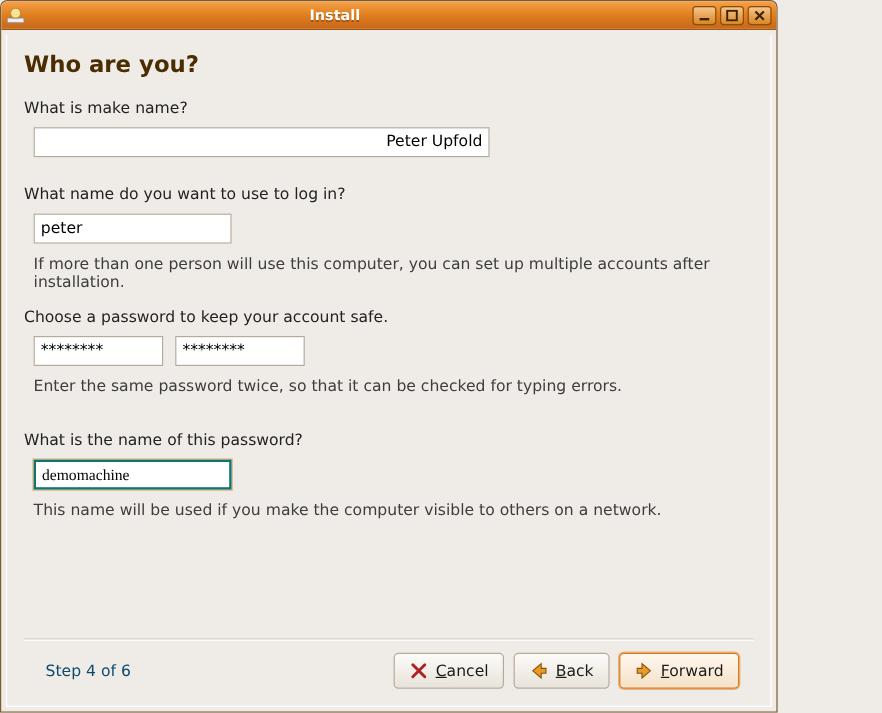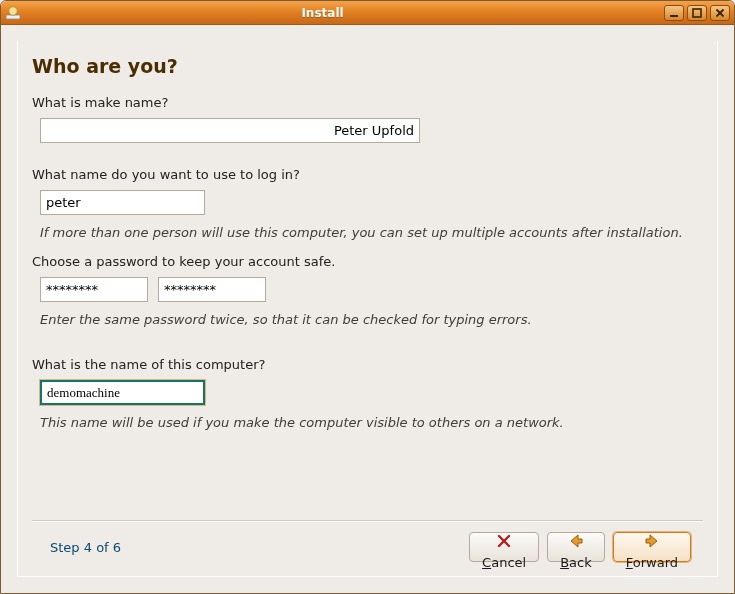--- a/index.html
+++ b/index.html
@@ -8,21 +8,21 @@
     padding: 0;
     font-family: "DejaVu Sans", "Bitstream Vera Sans", Verdana, sans-serif;
     font-size: 13px;
     color: #1a1a1a;
     background: #efebe7;
     width: 735px;
     height: 594px;
     overflow: hidden;
   }
   .window {
-    width: 735px;
+    width: 648px;
     height: 594px;
     border: 1px solid #7a5c34;
     display: flex;
     flex-direction: column;
     background: #efebe7;
     border-radius: 6px 6px 0 0;
   }
   .titlebar {
     height: 24px;
     background: linear-gradient(to bottom, #f5a24a 0%, #e07f1f 50%, #c7671a 100%);
@@ -53,35 +53,34 @@
   }
   .tbtn svg { width: 10px; height: 10px; }
   .content {
     flex: 1;
     padding: 10px 14px 0 14px;
     display: flex;
     flex-direction: column;
     overflow: hidden;
     border: 1px solid #fff;
     border-top: none;
-    margin: 16px;
+    margin: 4px;
   }
   .heading {
     font-size: 19px;
     font-weight: bold;
     color: #4a2d00;
     margin: 4px 0 14px 0;
   }
   .label {
     font-size: 13px;
     color: #222;
     margin: 4px 0 6px 0;
   }
   .hint {
-    font-style: italic;
     color: #3d3d3d;
     font-size: 13px;
     margin: 6px 0 10px 8px;
   }
   .field-row {
     display: flex;
     gap: 10px;
     margin: 2px 0 4px 8px;
   }
   input.text {
@@ -127,21 +126,20 @@
     height: 30px;
     padding: 0 12px;
     background: linear-gradient(to bottom,#fcfbf9,#e8e3da);
     border: 1px solid #b6ab9b;
     border-radius: 4px;
     display: inline-flex;
     align-items: center;
     gap: 6px;
     cursor: pointer;
     color: #1a1a1a;
-    flex-direction: column;
   }
   button.nav.default {
     border: 1px solid #d97a17;
     box-shadow: 0 0 0 1px rgba(217,122,23,0.5);
     background: linear-gradient(to bottom,#fff7ee,#f4e2c7);
     text-align: right;
   }
   .u { text-decoration: underline; }
   .ico { width: 16px; height: 16px; display: inline-flex; align-items: center; justify-content: center; }
   .section-gap { height: 16px; }
@@ -196,21 +194,21 @@
 
     <div class="label">Choose a password to keep your account safe.</div>
     <div class="field-row">
       <input class="text pw-input" type="text" value="********" style="">
       <input class="text pw-input" type="text" value="********" style="">
     </div>
     <div class="hint">Enter the same password twice, so that it can be checked for typing errors.</div>
 
     <div class="section-gap"></div>
 
-    <div class="label">What is the name of this computer?</div>
+    <div class="label">What is the name of this password?</div>
     <div class="field-row">
       <input class="text host-input focused" type="text" value="demomachine" style="">
     </div>
     <div class="hint">This name will be used if you make the computer visible to others on a network.</div>
 
     <div class="spacer"></div>
     <div class="hr"></div>
 
     <div class="footer">
       <span class="step">Step 4 of 6</span>

